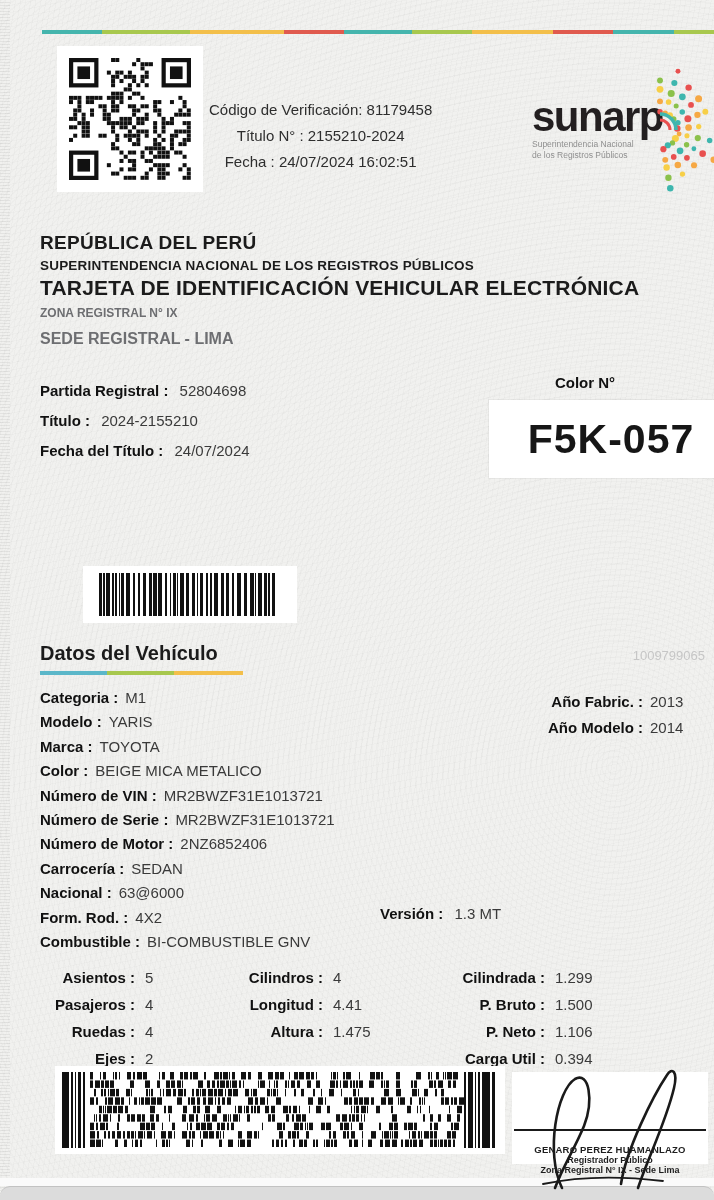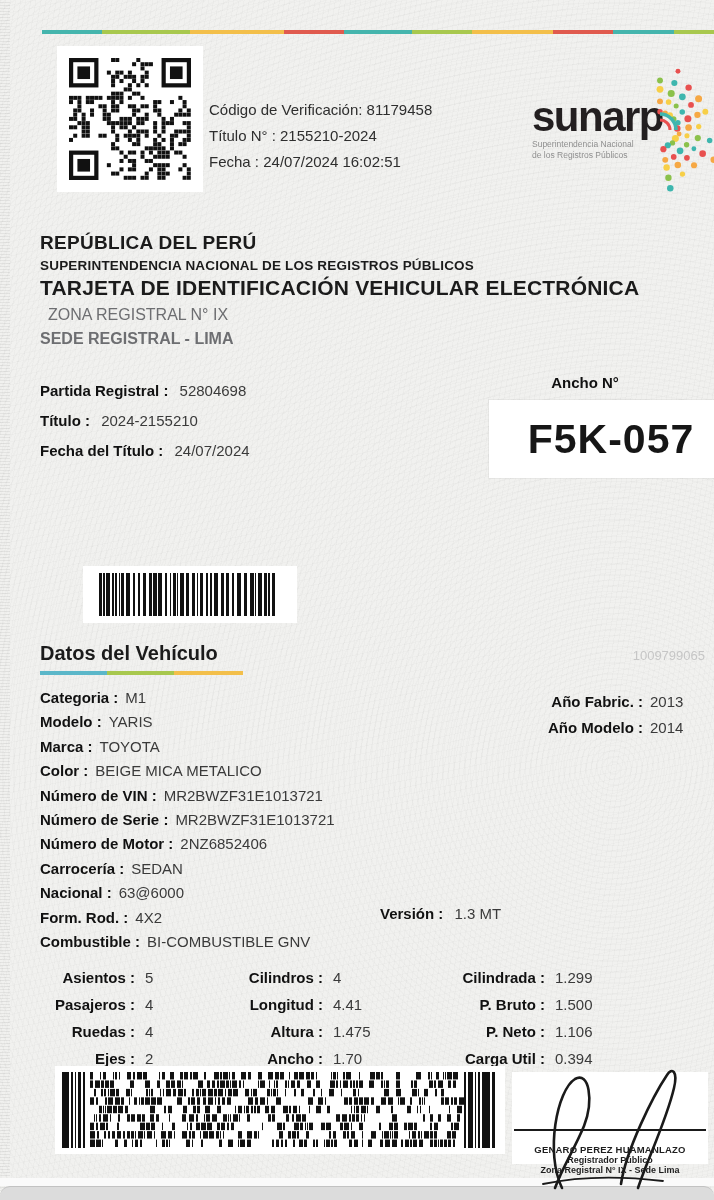--- a/index.html
+++ b/index.html
@@ -26,31 +26,31 @@
       #e05a4e 36%, #e05a4e 45%,
       #45b5ad 45%, #45b5ad 55%,
       #a8c84e 55%, #a8c84e 64%,
       #f3bf4a 64%, #f3bf4a 76%,
       #e05a4e 76%, #e05a4e 85%,
       #45b5ad 85%, #45b5ad 94%,
       #a8c84e 94%, #a8c84e 100%);
   }
   .qr-panel{left:57px; top:46px; width:146px; height:146px; background:#ffffff;}
   .qr-panel svg{position:absolute; left:12px; top:12px;}
-  .verif{left:209px; top:97px; font-size:15px; line-height:26px; color:#2e2e2e;}
+  .verif{left:209px; top:97px; font-size:15px; line-height:26px; color:#2e2e2e;text-align:center;}
   .logo{left:532px; top:98px;}
   .logo .word{font-size:42px; font-weight:800; letter-spacing:-1.5px; color:#231f20; line-height:38px;}
   .logo .sub{font-size:8.5px; color:#8f8f8f; line-height:10.5px; margin-top:3px;}
   .burst{left:598px; top:60px; width:116px; height:130px; overflow:visible;}
 
   .hdr{left:40px; color:#1b1b1b;}
   .hdr-country{top:232px; font-size:19px; font-weight:800; letter-spacing:.3px;}
   .hdr-org{top:258px; font-size:13.5px; font-weight:800; letter-spacing:.2px;}
   .hdr-doc{top:276px; font-size:21px; font-weight:800; letter-spacing:.2px;}
-  .hdr-zone{top:306px; font-size:16px; font-weight:400; color:#6d6e71;margin-left:8px;}
+  .hdr-zone{top:306px; font-size:12px; font-weight:700; color:#6d6e71;}
   .hdr-sede{top:330px; font-size:16px; font-weight:700; color:#6d6e71;}
 
   .registry{left:40px; top:376px; font-size:15px;}
   .registry .row{height:30px; line-height:30px; white-space:nowrap;}
   .lbl{font-weight:800; color:#111;}
   .val{color:#3a3a3a; margin-left:7px;}
 
   .plate-label{left:463px; top:374px; width:244px; text-align:center; font-size:15px; font-weight:800; color:#111;}
   .plate-box{left:489px; top:400px; width:244px; height:78px; background:#ffffff; box-shadow:0 0 0 1px rgba(0,0,0,0.04);}
   .plate-number{width:100%; text-align:center; line-height:78px; font-size:41px; font-weight:800; letter-spacing:1px; color:#161616;}
@@ -432,21 +432,21 @@
     <div class="row">
       <span class="lbl">Título :</span>
       <span class="val">2024-2155210</span>
     </div>
     <div class="row">
       <span class="lbl">Fecha del Título :</span>
       <span class="val">24/07/2024</span>
     </div>
   </div>
 
-  <div class="abs plate-label">Ancho N°</div>
+  <div class="abs plate-label">Color N°</div>
   <div class="abs plate-box">
     <div class="plate-number">F5K-057</div>
   </div>
 
   <div class="abs bc1-panel">
     <svg id="bc1-svg" width="182" height="43">
         <rect x="0" y="0" width="3" height="43" fill="#111"></rect>
         <rect x="4" y="0" width="2" height="43" fill="#111"></rect>
         <rect x="7" y="0" width="4" height="43" fill="#111"></rect>
         <rect x="13" y="0" width="2" height="43" fill="#111"></rect>
@@ -517,21 +517,20 @@
   <div class="abs specs col1">
     <div class="row"><span class="lbl">Asientos :</span><span class="val">5</span></div>
     <div class="row"><span class="lbl">Pasajeros :</span><span class="val">4</span></div>
     <div class="row"><span class="lbl">Ruedas :</span><span class="val">4</span></div>
     <div class="row"><span class="lbl">Ejes :</span><span class="val">2</span></div>
   </div>
   <div class="abs specs col2">
     <div class="row"><span class="lbl">Cilindros :</span><span class="val">4</span></div>
     <div class="row"><span class="lbl">Longitud :</span><span class="val">4.41</span></div>
     <div class="row"><span class="lbl">Altura :</span><span class="val">1.475</span></div>
-    <div class="row"><span class="lbl">Ancho :</span><span class="val">1.70</span></div>
   </div>
   <div class="abs specs col3">
     <div class="row"><span class="lbl">Cilindrada :</span><span class="val">1.299</span></div>
     <div class="row"><span class="lbl">P. Bruto :</span><span class="val">1.500</span></div>
     <div class="row"><span class="lbl">P. Neto :</span><span class="val">1.106</span></div>
     <div class="row"><span class="lbl">Carga Util :</span><span class="val">0.394</span></div>
   </div>
 
   <div class="abs pdf-panel">
     <svg id="pdf417-svg" width="436" height="76">

